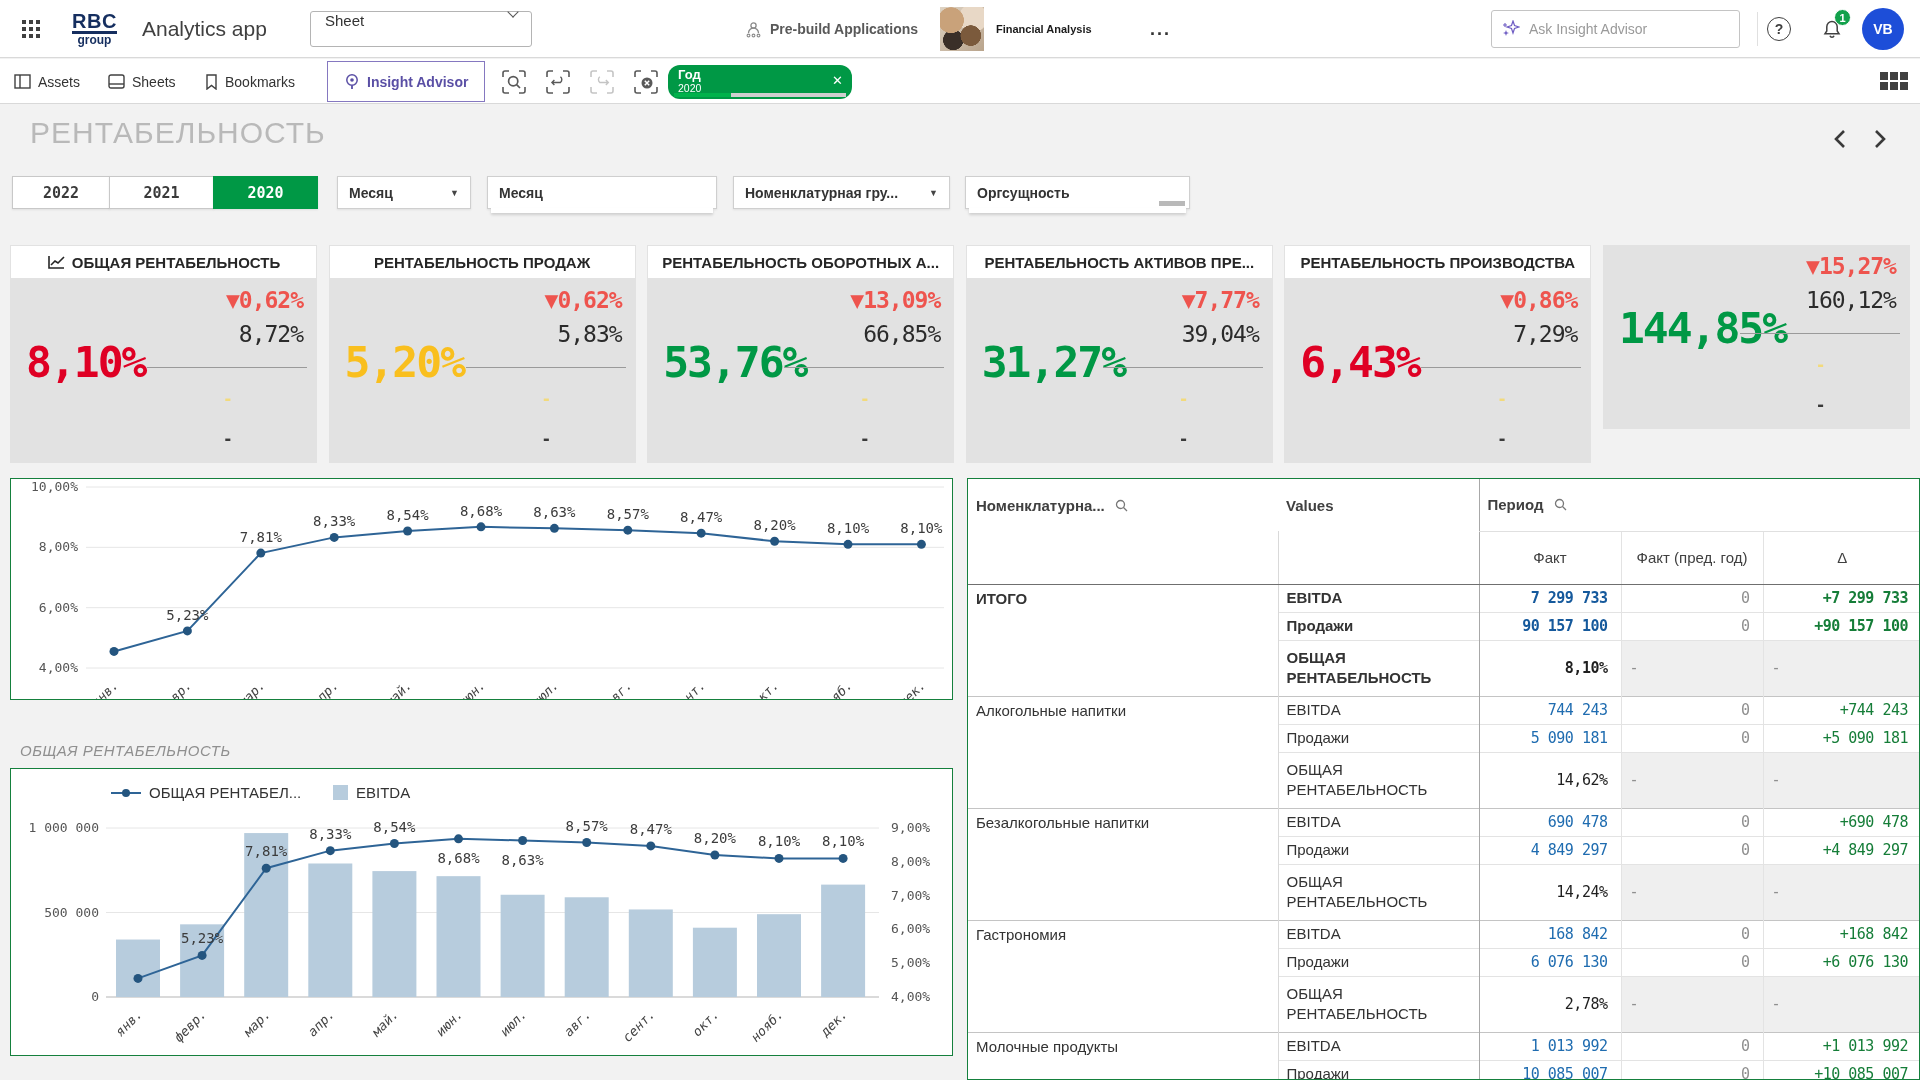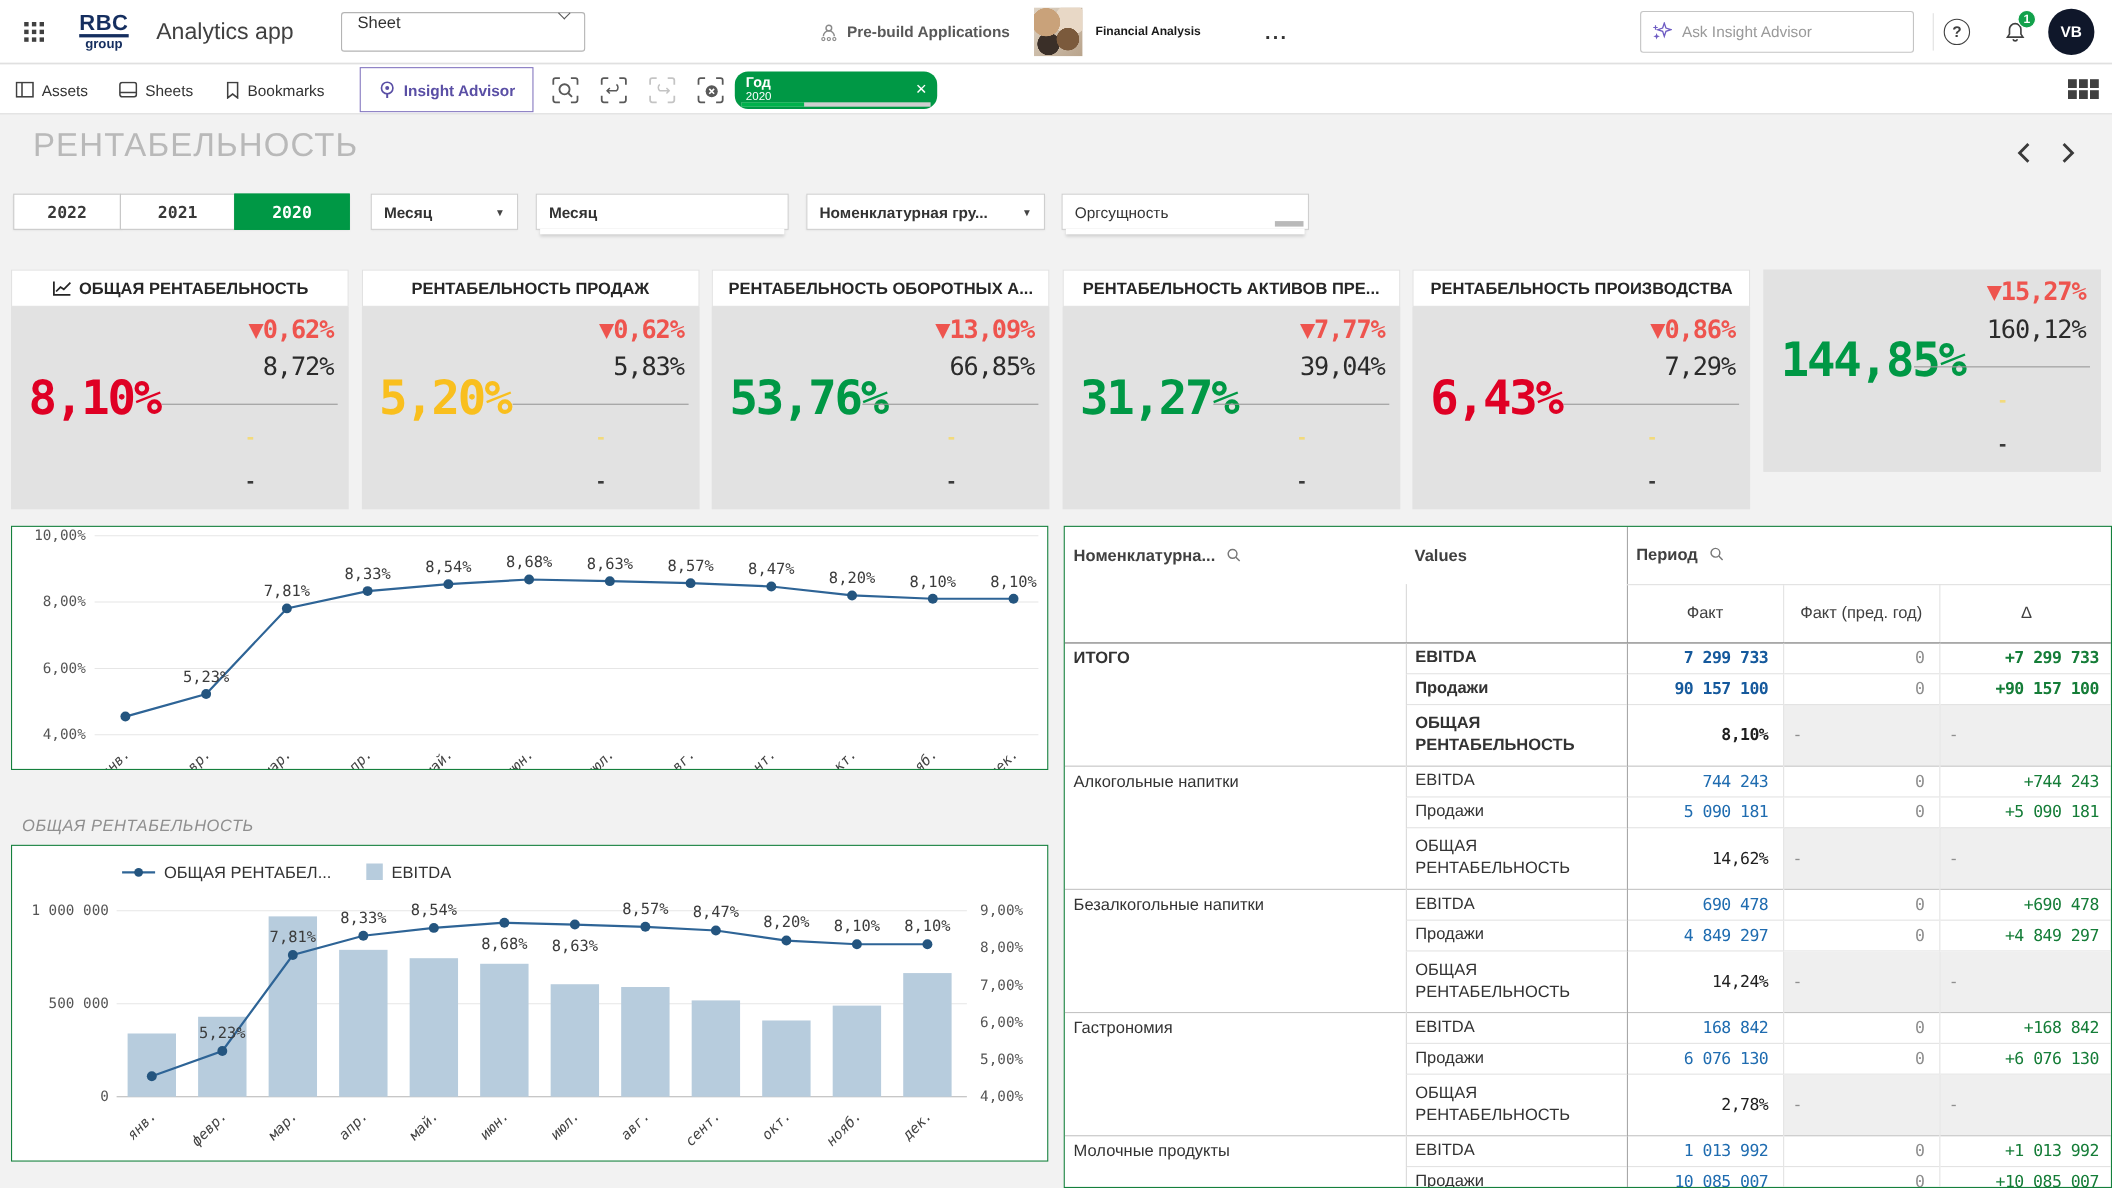--- a/index.html
+++ b/index.html
@@ -40,21 +40,21 @@
     font-family:inherit; margin-left:9px; background:transparent; }
   #askbox input::placeholder { color:#9a9a9a; }
   #tbdivider { position:absolute; left:1757px; top:12px; width:1px; height:34px; background:#e0e0e0; }
   #helpbtn { left:1765px; width:28px; justify-content:center; cursor:pointer; }
   .qcirc { width:24px; height:24px; border:1.6px solid #404040; border-radius:50%;
     display:flex; align-items:center; justify-content:center; font-size:14px; font-weight:700; color:#404040; }
   #bellwrap { left:1815px; width:34px; justify-content:center; cursor:pointer; position:absolute; }
   #badge { position:absolute; right:-2px; top:9px; width:17px; height:17px; background:#12a14b;
     border-radius:50%; color:#fff; font-size:11px; font-weight:700; display:flex;
     align-items:center; justify-content:center; border:1px solid #fff; }
-  #avatar { left:1862px; top:8px; width:42px; height:42px; border-radius:50%; background:#0f172a;
+  #avatar { left:1862px; top:8px; width:42px; height:42px; border-radius:50%; background:#1d4ed8;
     color:#fff; font-size:14px; font-weight:700; display:flex; align-items:center;
     justify-content:center; cursor:pointer;text-align:right; }
 
   
   #toolbar { position:absolute; left:0; top:59px; width:1920px; height:45px; background:#fff;
     border-bottom:1px solid #d9d9d9; }
   .tool { position:absolute; top:0; height:45px; display:flex; align-items:center;
     font-size:14px; color:#333; cursor:pointer; }
   .tool svg { margin-right:7px; }
   #tool-assets { left:14px; } #tool-sheets { left:108px; } #tool-bookmarks { left:205px; }
@@ -291,21 +291,21 @@
     <span>Месяц</span>
     <span class="tri">▼</span>
   </div>
   <div class="fbox listbox" style="left:487px;width:230px;font-weight:700">
     <span>Месяц</span>
   </div>
   <div class="fbox" style="left:733px;width:217px">
     <span>Номенклатурная гру...</span>
     <span class="tri">▼</span>
   </div>
-  <div class="fbox listbox" style="left:965px;width:225px;font-weight:400">
+  <div class="fbox listbox" style="left:965px;width:225px;font-weight:700">
     <span>Оргсущность</span>
     <span id="org-scroll"></span>
   </div>
 
   <svg class="ricon" style="left:1782px" viewBox="0 0 30 30">
     <path d="M7 4 h12 l5 5 v17 H7 Z" fill="none" stroke="#3a3a3a" stroke-width="1.7"></path>
     <path d="M12 13 h10 l-4 5 v6 l-2 -1.5 v-4.5 Z" fill="none" stroke="#3a3a3a" stroke-width="1.5"></path>
   </svg>
   <svg class="ricon" style="left:1860px" viewBox="0 0 30 30">
     <circle cx="15" cy="15" r="11.5" fill="none" stroke="#3a3a3a" stroke-width="1.7"></circle>

